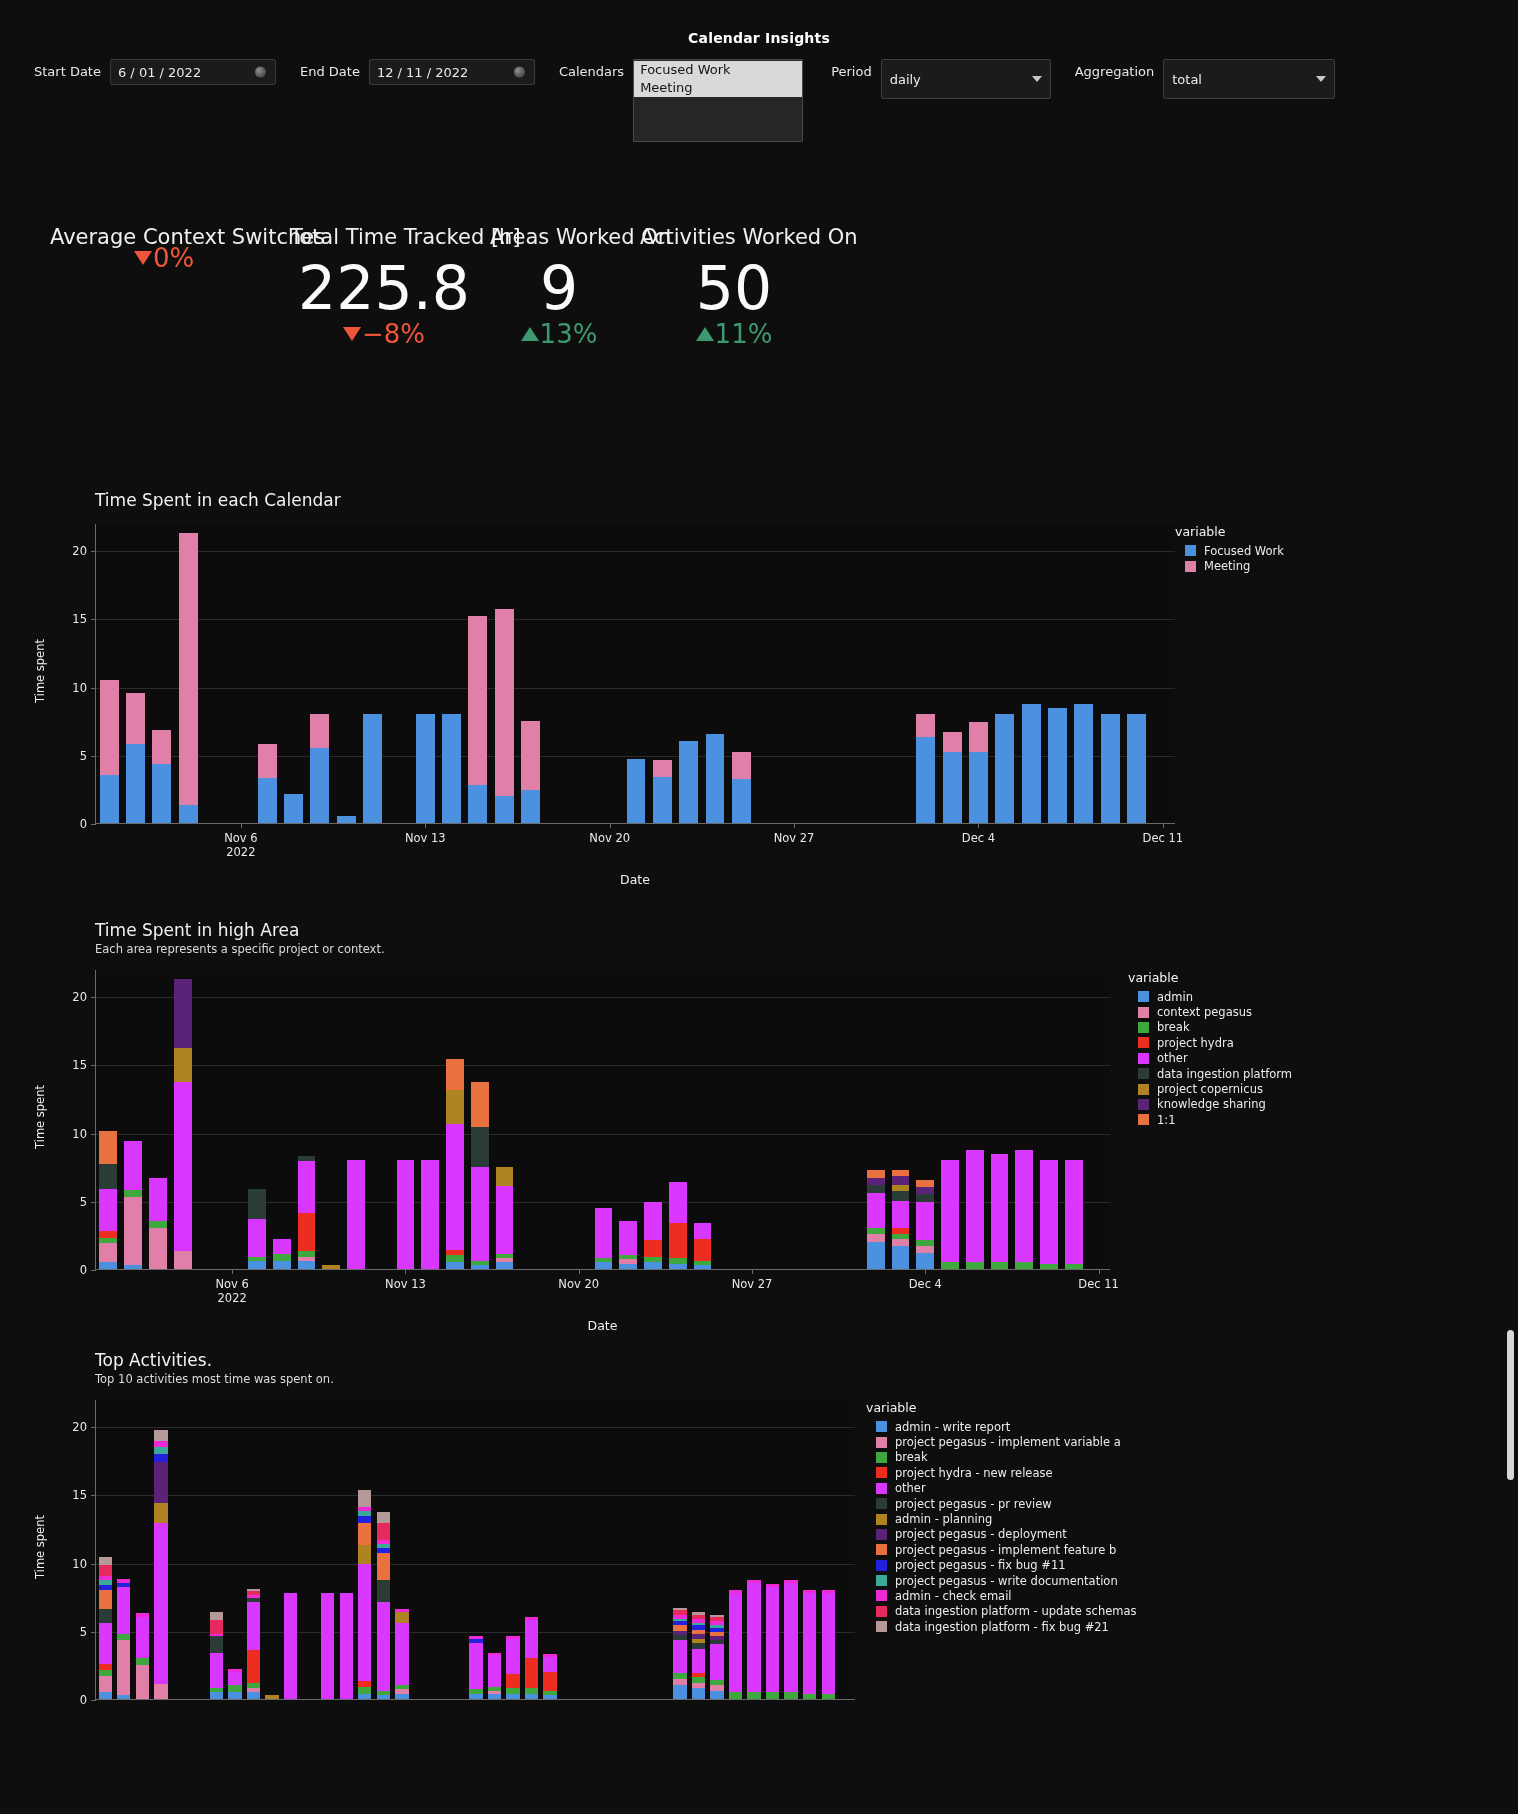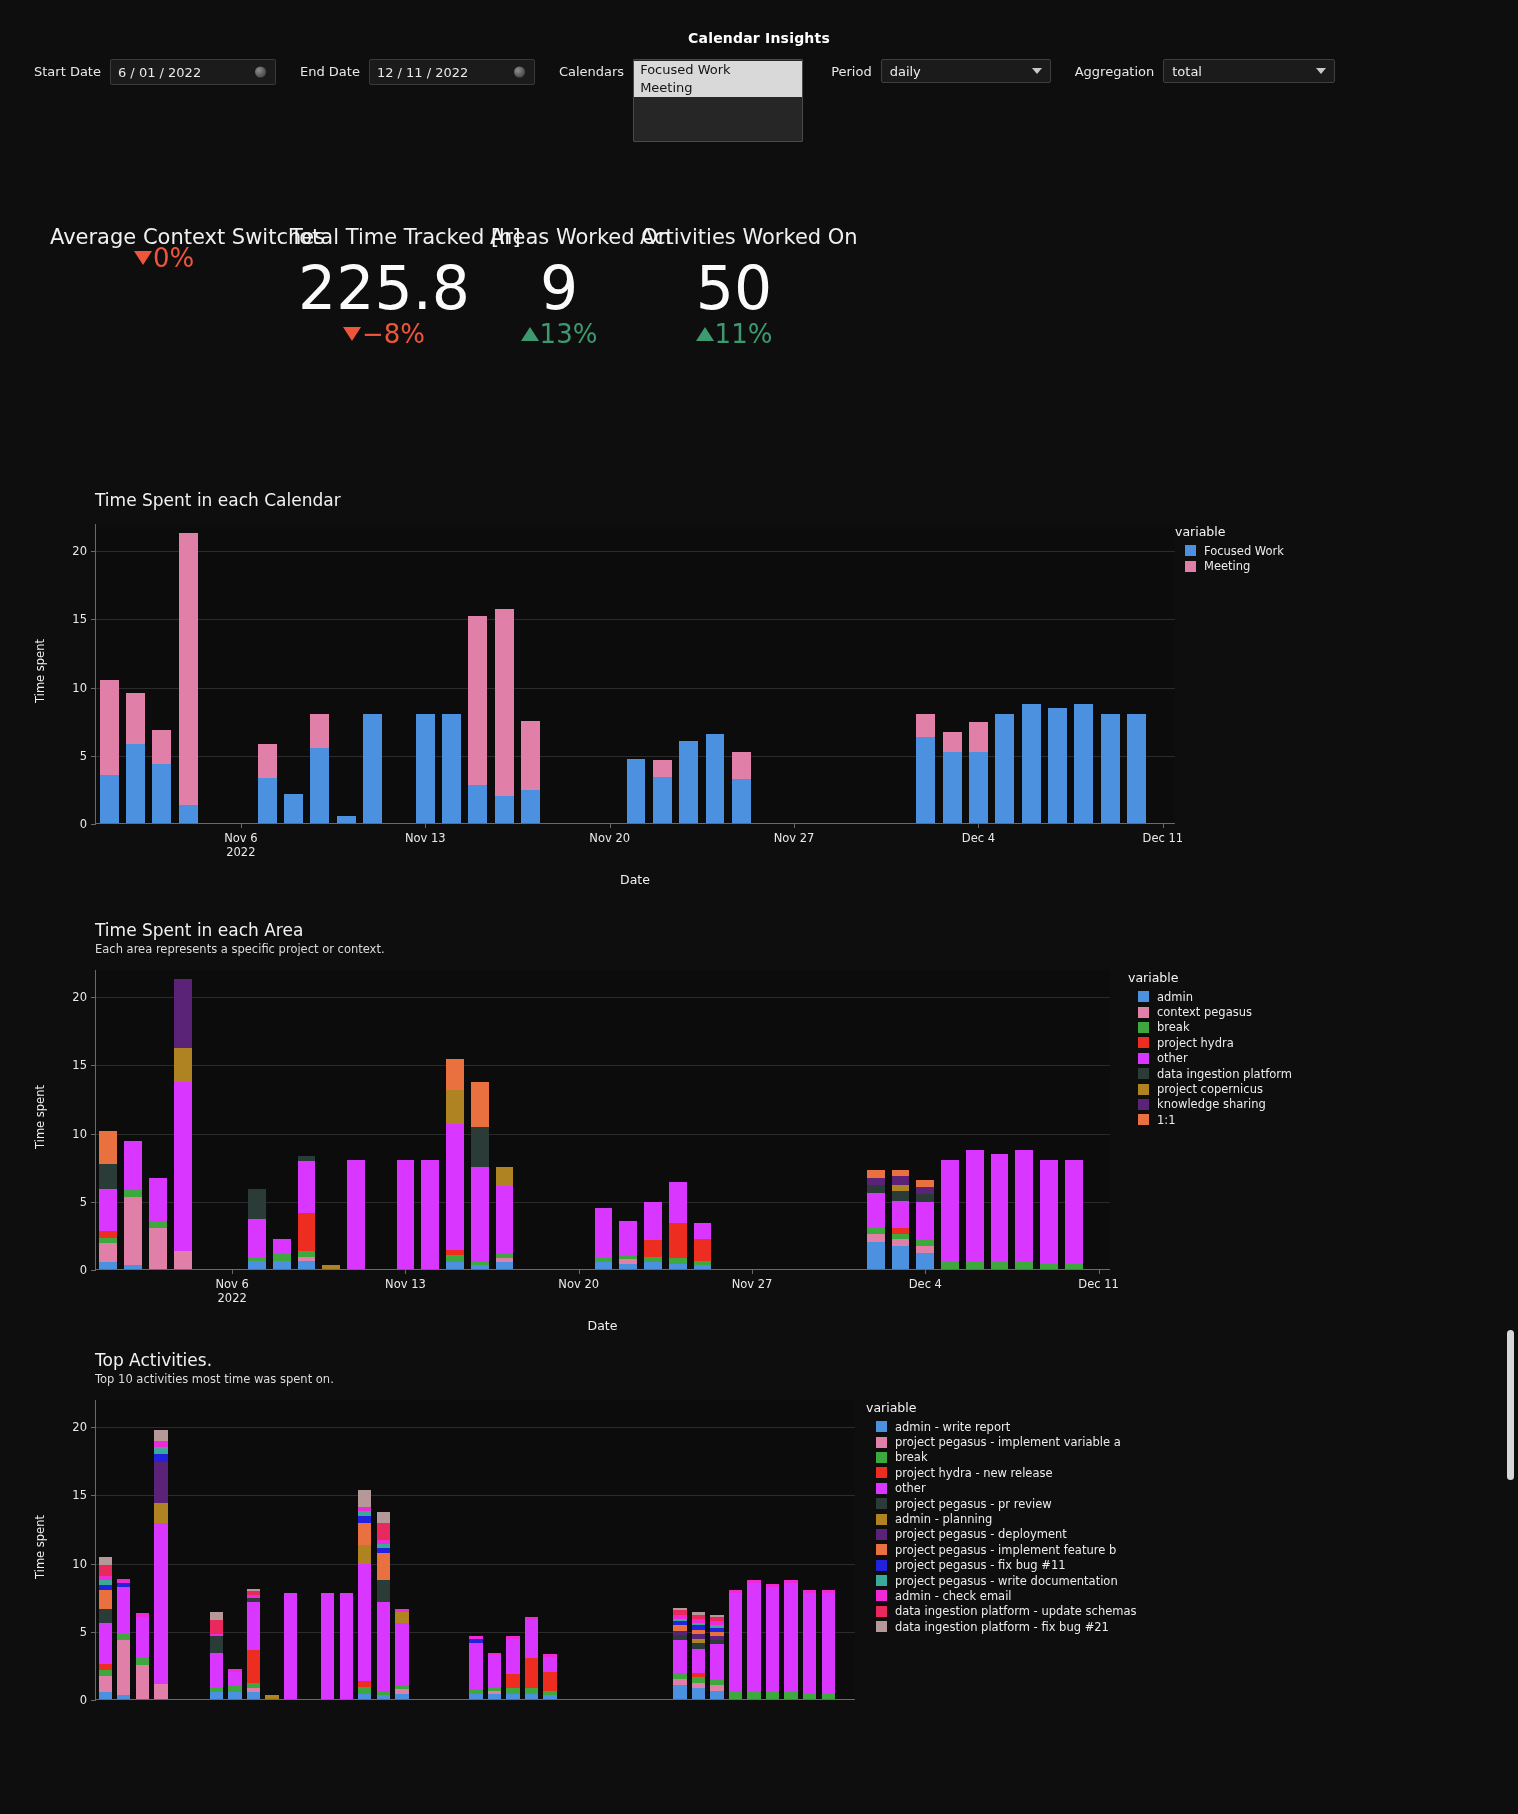--- a/index.html
+++ b/index.html
@@ -38,21 +38,21 @@
   .multiselect {
     width:170px; height:83px; margin-left:9px; margin-right:28px;
     background:#262626; border:1px solid #4a4a4a; border-radius:1px;
     overflow:hidden; padding-top:1px;
   }
   .ms-opt {
     font-size:13px; padding:1px 6px; color:#141414; background:#d9d9d9;
     line-height:16px;
   }
   .select-box {
-    height:24px; margin-left:9px; margin-right:24px;
+    height:40px; margin-left:9px; margin-right:24px;
     background:#1b1b1b; border:1px solid #3f3f3f; border-radius:2px;
     display:flex; align-items:center; justify-content:space-between;
     padding:0 8px; font-size:13px; color:#ededed;
   }
   .select-box.period { width:170px; }
   .select-box.agg { width:172px; }
   .chev { width:0;height:0;border-left:5px solid transparent;border-right:5px solid transparent;border-top:6px solid #c9c9c9; }
 
   
   .kpis { position:absolute; top:225px; left:44px; display:flex; align-items:flex-start; }
@@ -321,21 +321,21 @@
             <span class="legend-text">Focused Work</span>
           </div>
           <div class="legend-item">
             <span class="legend-swatch" style="background: rgb(224, 127, 168);"></span>
             <span class="legend-text">Meeting</span>
           </div>
         </div>
       </div>
     </div>
   <div class="chart-block" id="chart-1" style="top:920px;">
-      <div class="chart-title">Time Spent in each Area</div>
+      <div class="chart-title">Time Spent in high Area</div>
       <div class="chart-sub">Each area represents a specific project or context.</div>
       <div class="plot-wrap" style="height: 370px;">
         <div class="plot" style="position: absolute; left: 95px; top: 0px; width: 1015px; height: 300px;">
           <div class="ytick" style="top: 300px;">0</div>
           <div class="ytickmark" style="top: 300px;"></div>
           <div class="gridline" style="top: 231.818px;"></div>
           <div class="ytick" style="top: 231.818px;">5</div>
           <div class="ytickmark" style="top: 231.818px;"></div>
           <div class="gridline" style="top: 163.636px;"></div>
           <div class="ytick" style="top: 163.636px;">10</div>

